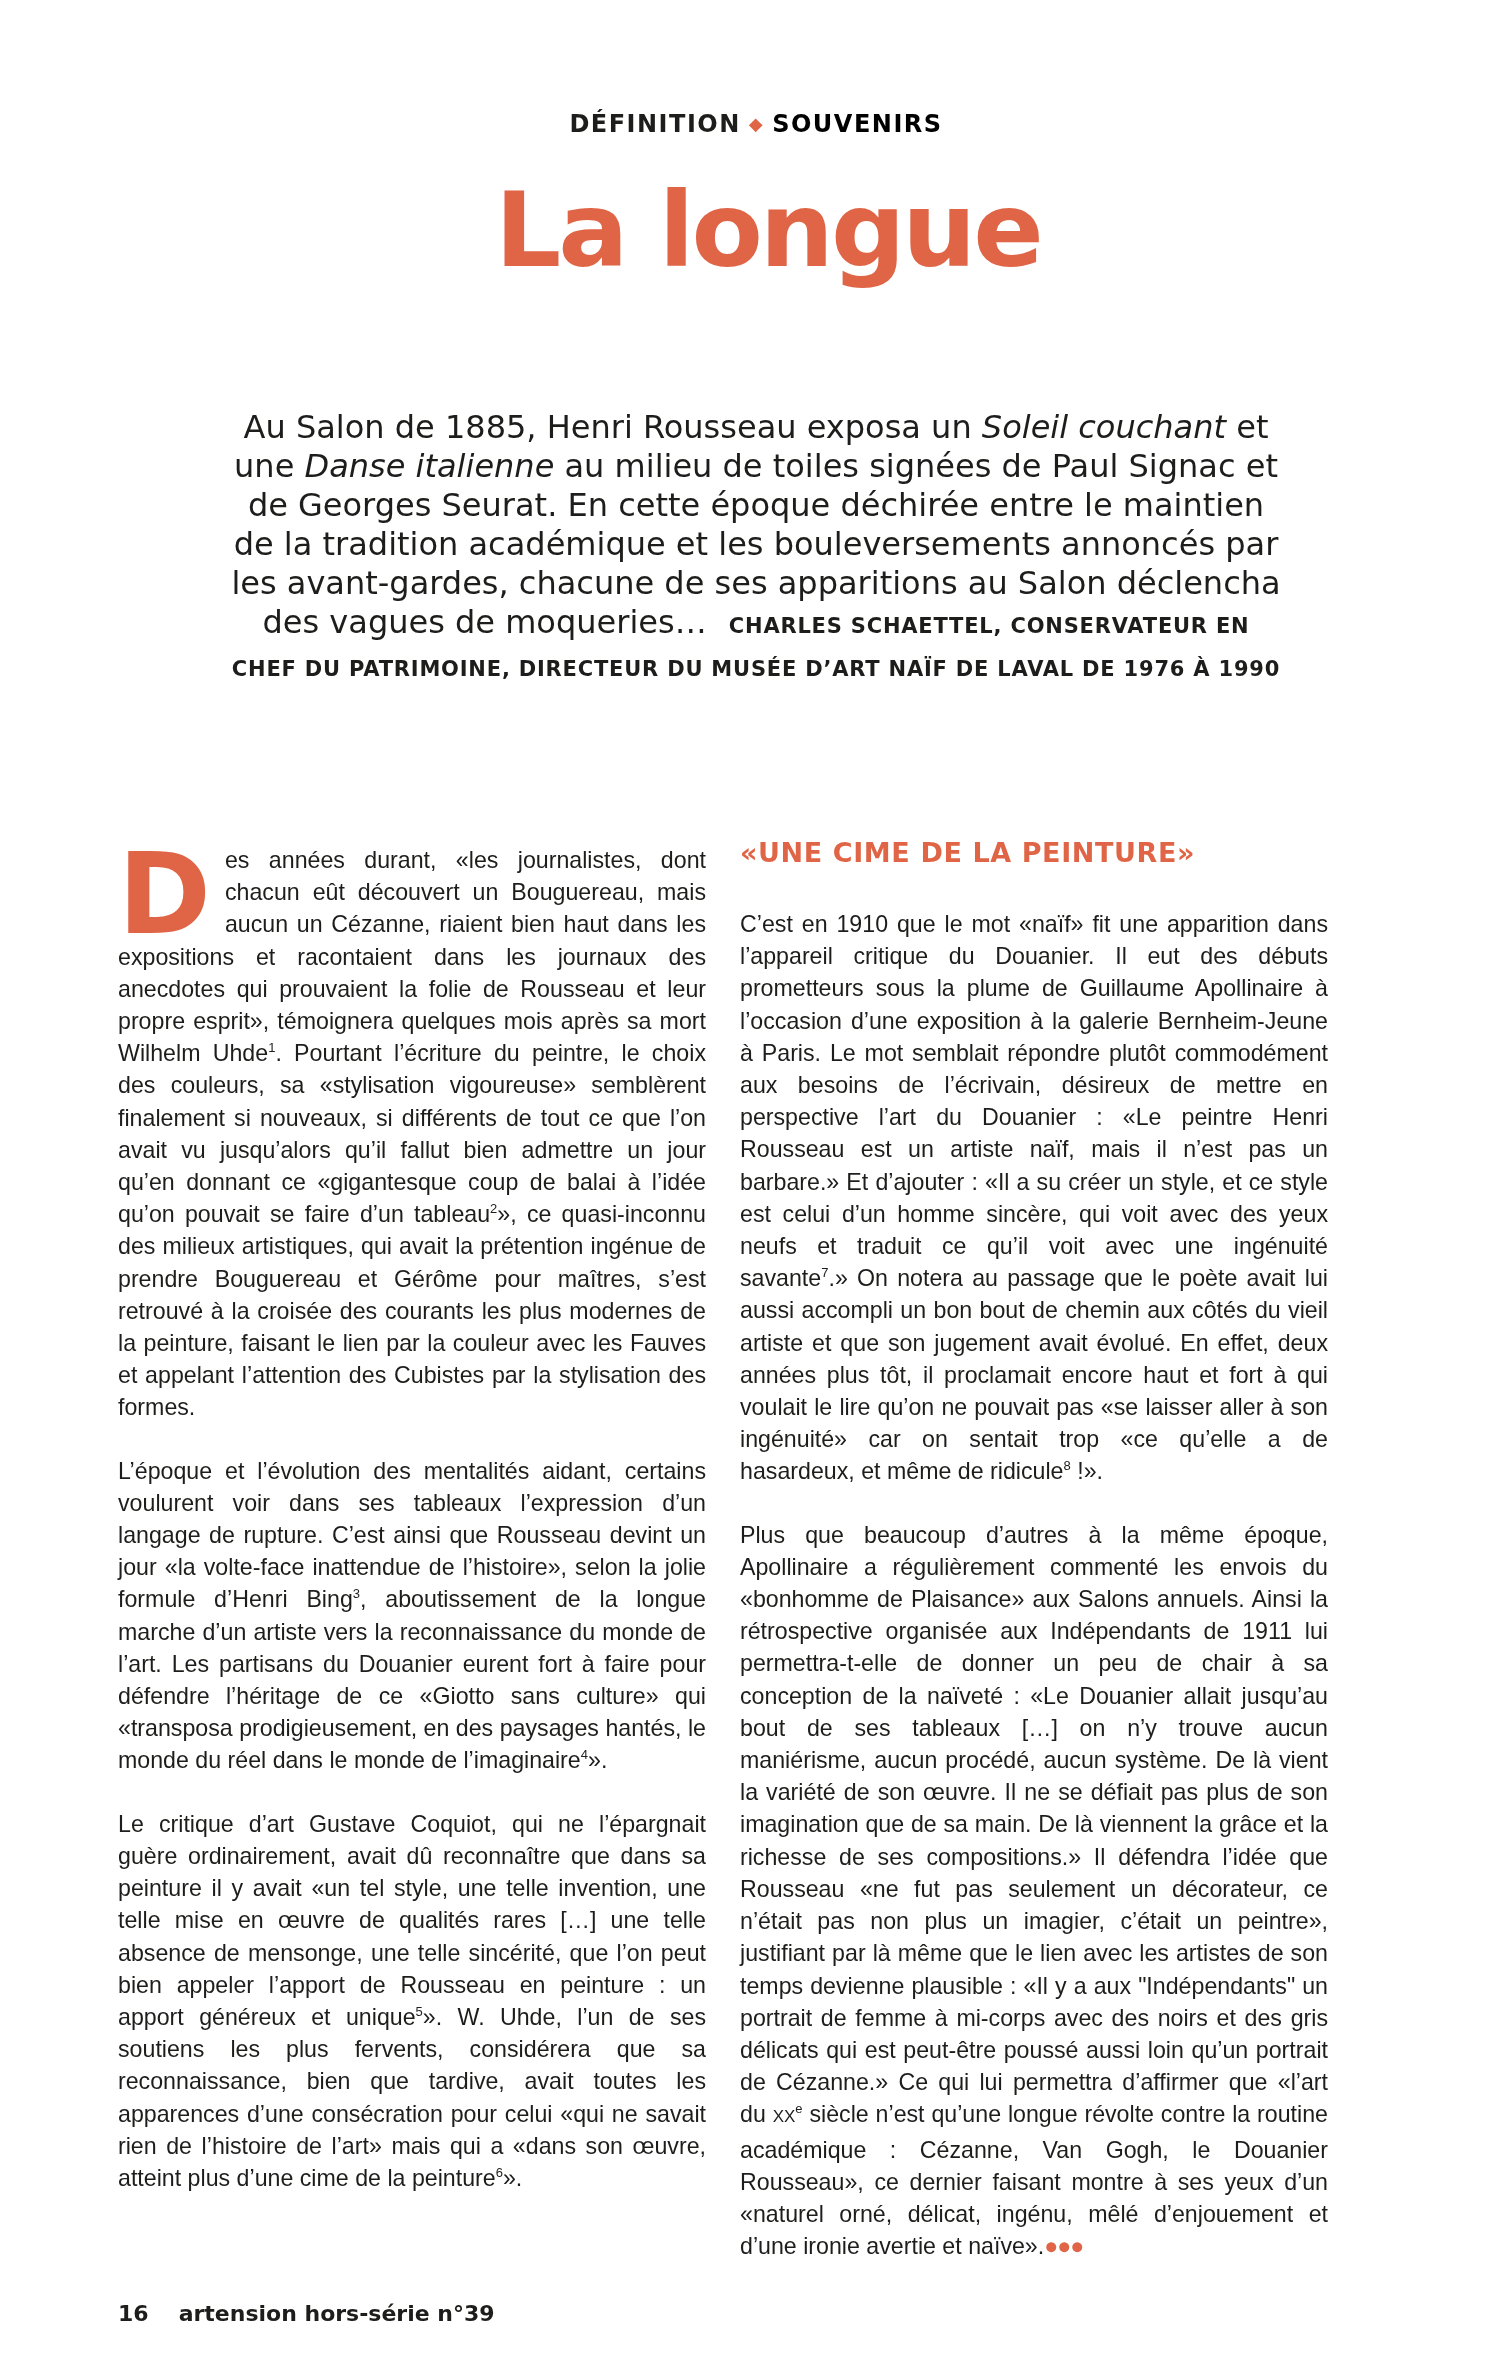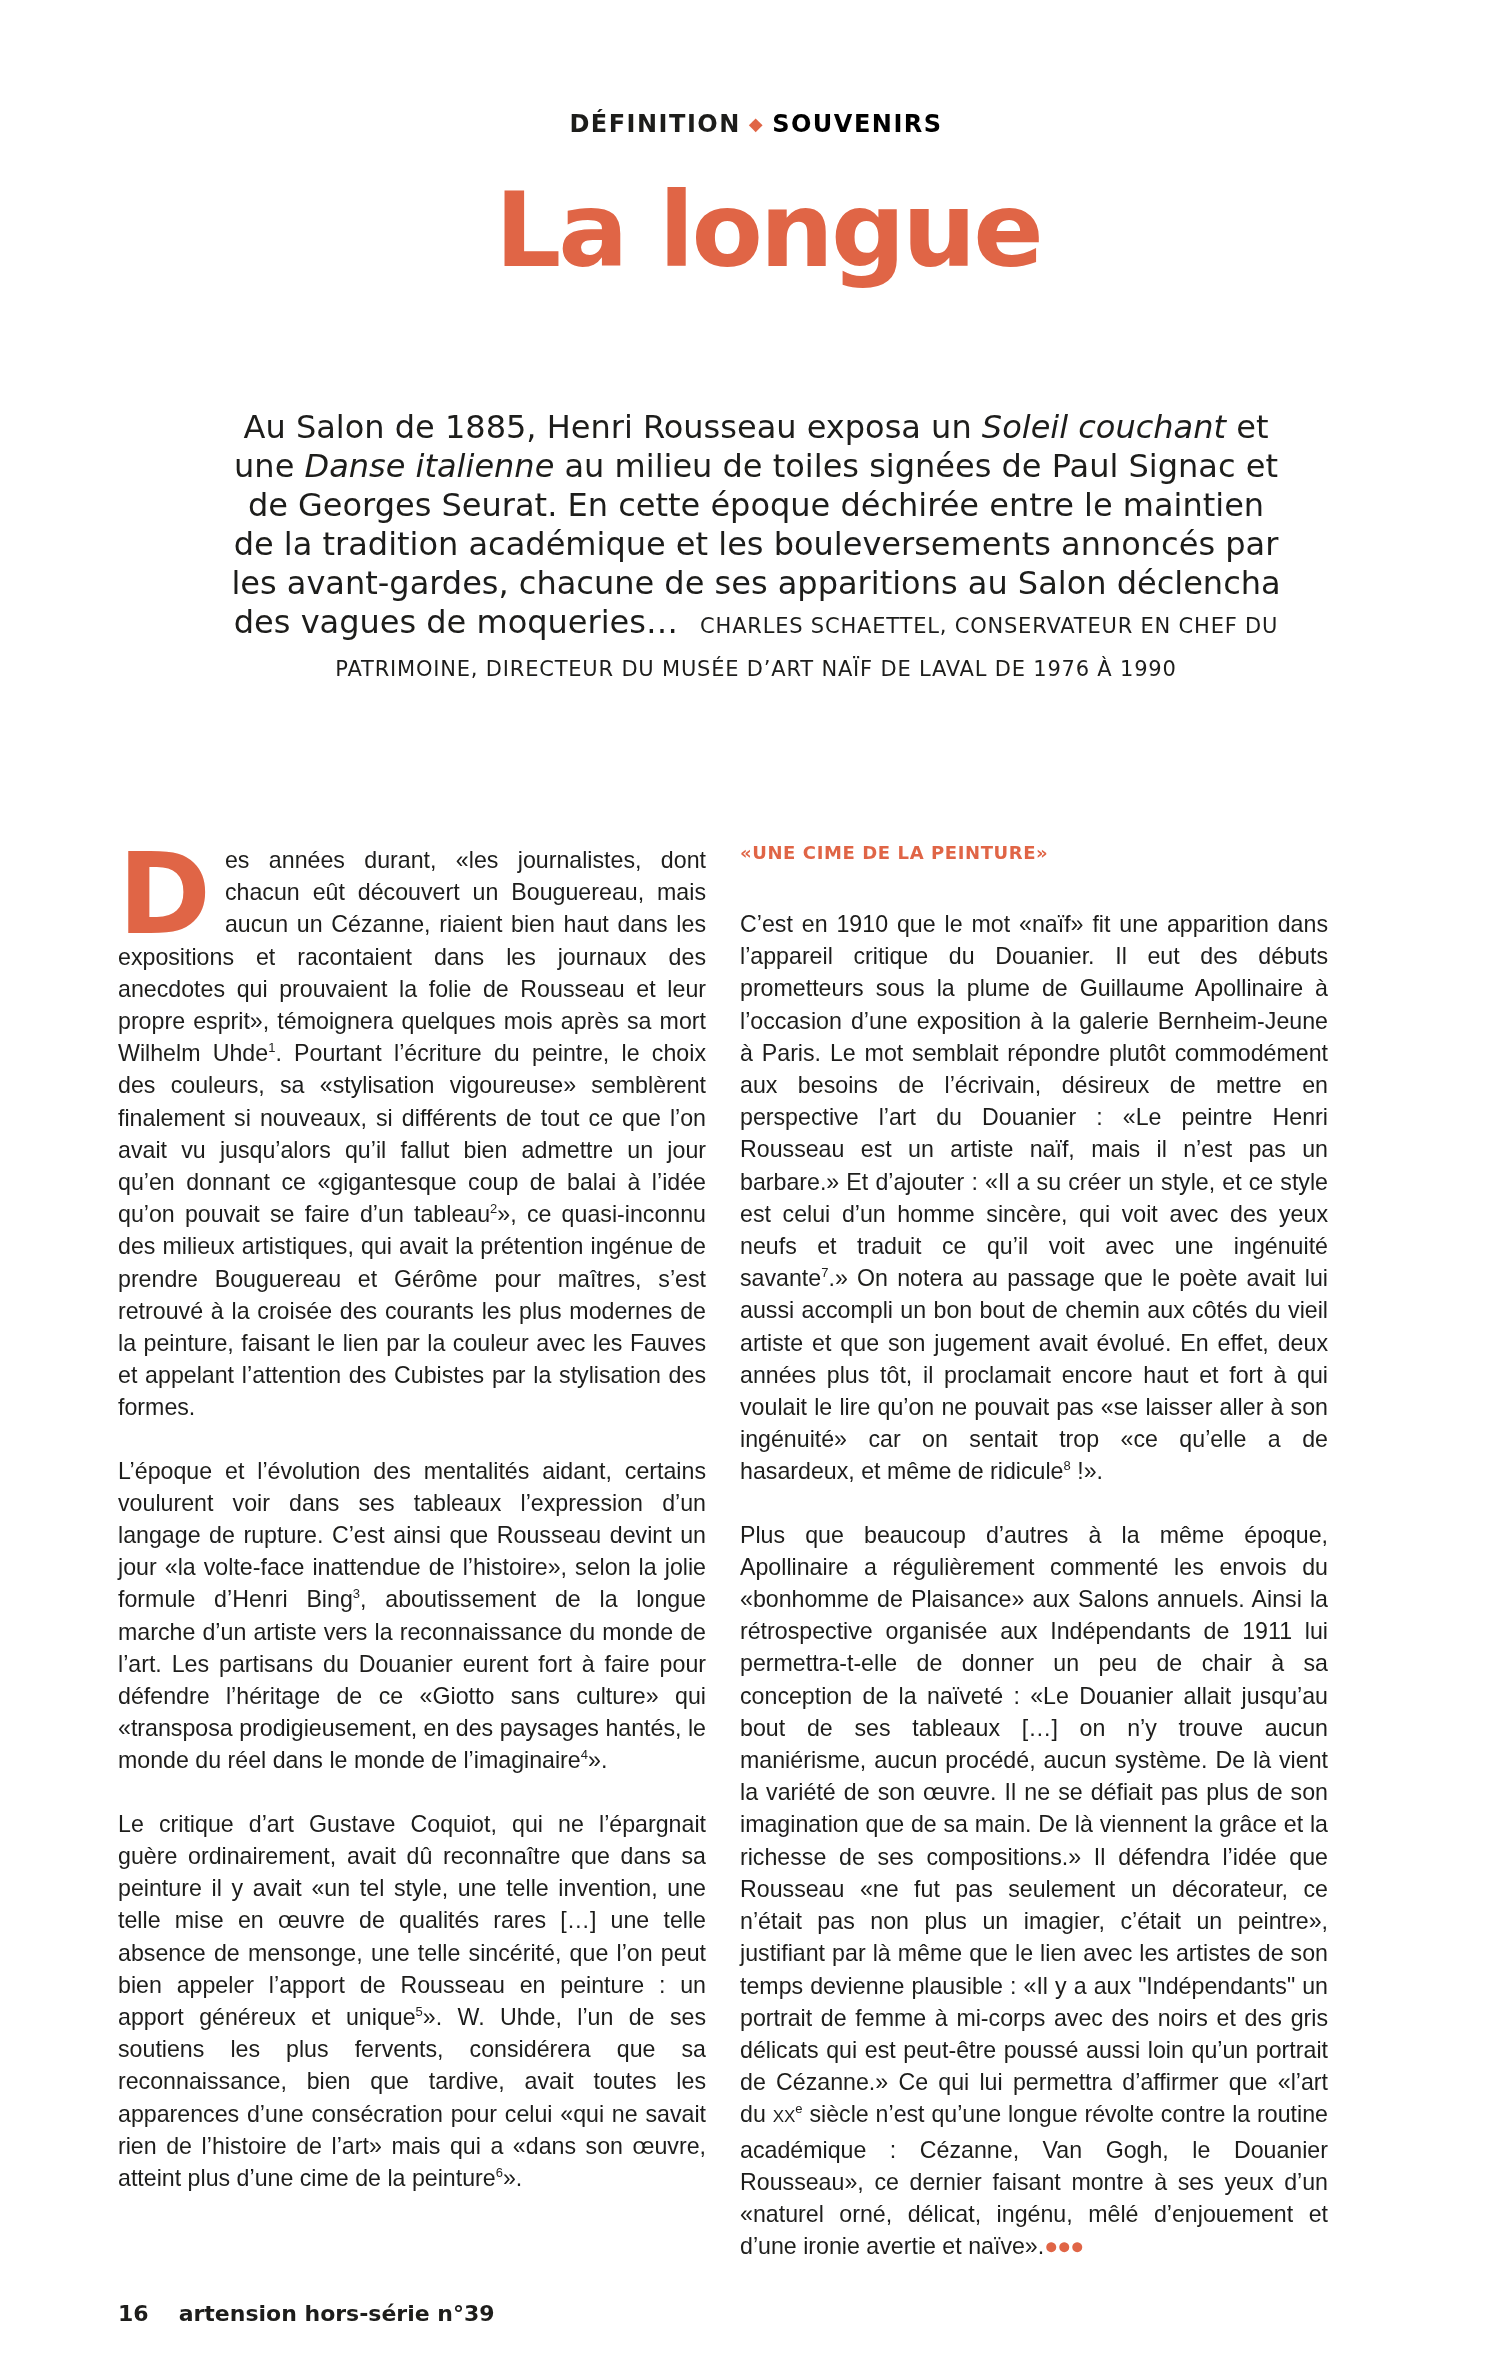--- a/index.html
+++ b/index.html
@@ -3,27 +3,27 @@
 <meta charset="utf-8">
 <style>
   html, body { margin:0; padding:0; background:#ffffff; }
   body { width:1512px; height:2363px; position:relative; overflow:hidden; font-family:"DejaVu Sans", sans-serif; color:#1d1d1b; }
   .kicker { position:absolute; top:110px; left:0; width:1512px; text-align:center; font-weight:bold; font-size:24px; letter-spacing:1.5px; }
   .kicker .k1 { color:#1d1d1b; }
   .kicker .diamond { color:#e06546; font-size:18px; margin:0 8px; position:relative; top:-2px; }
   .kicker .k2 { color:#000000; }
   .title { position:absolute; top:178px; left:0; width:1512px; text-align:center; color:#e06546; font-weight:bold; font-size:104px; line-height:104px; letter-spacing:-3px;padding-left:12px; }
   .lede { position:absolute; top:408px; left:230px; width:1052px; text-align:center; font-size:32px; line-height:39px; color:#1d1d1b; }
-  .lede .author { font-weight:normal; font-size:21px; letter-spacing:0.8px;margin-left:12px; }
+  .lede .author { font-weight:bold; font-size:21px; letter-spacing:0.8px;margin-left:12px; }
   .col { position:absolute; top:844px; width:588px; font-family:"Liberation Sans", sans-serif; font-size:23.2px; line-height:32.2px; color:#1d1d1b; text-align:justify; hyphens:auto; }
   .col.left { left:118px; }
   .col.right { left:740px; }
   .col p { margin:0 0 31px 0; }
   .dropcap { float:left; color:#e06546; font-weight:bold; font-family:"DejaVu Sans", sans-serif; font-size:112px; line-height:88px; margin:6px 14px 0 0; height:88px; }
-  .subhead { color:#e06546; font-family:"DejaVu Sans", sans-serif; font-weight:bold; font-size:18px; letter-spacing:0.6px; margin:36px 0 42px 0 !important; line-height:26px; text-align:left; }
+  .subhead { color:#e06546; font-family:"DejaVu Sans", sans-serif; font-weight:bold; font-size:27px; letter-spacing:0.6px; margin:36px 0 42px 0 !important; line-height:26px; text-align:left; }
   .right .subhead { margin-top:40px; }
   sup { font-size:13px; line-height:0; }
   .dots { color:#e06546; font-weight:bold; letter-spacing:-1px; }
   .footer { position:absolute; top:2301px; left:118px; font-family:"DejaVu Sans", sans-serif; font-weight:bold; font-size:22px; color:#1d1d1b; }
   .footer .num { margin-right:30px; }
 </style>
 </head>
 <body>
 
 <div class="kicker">

